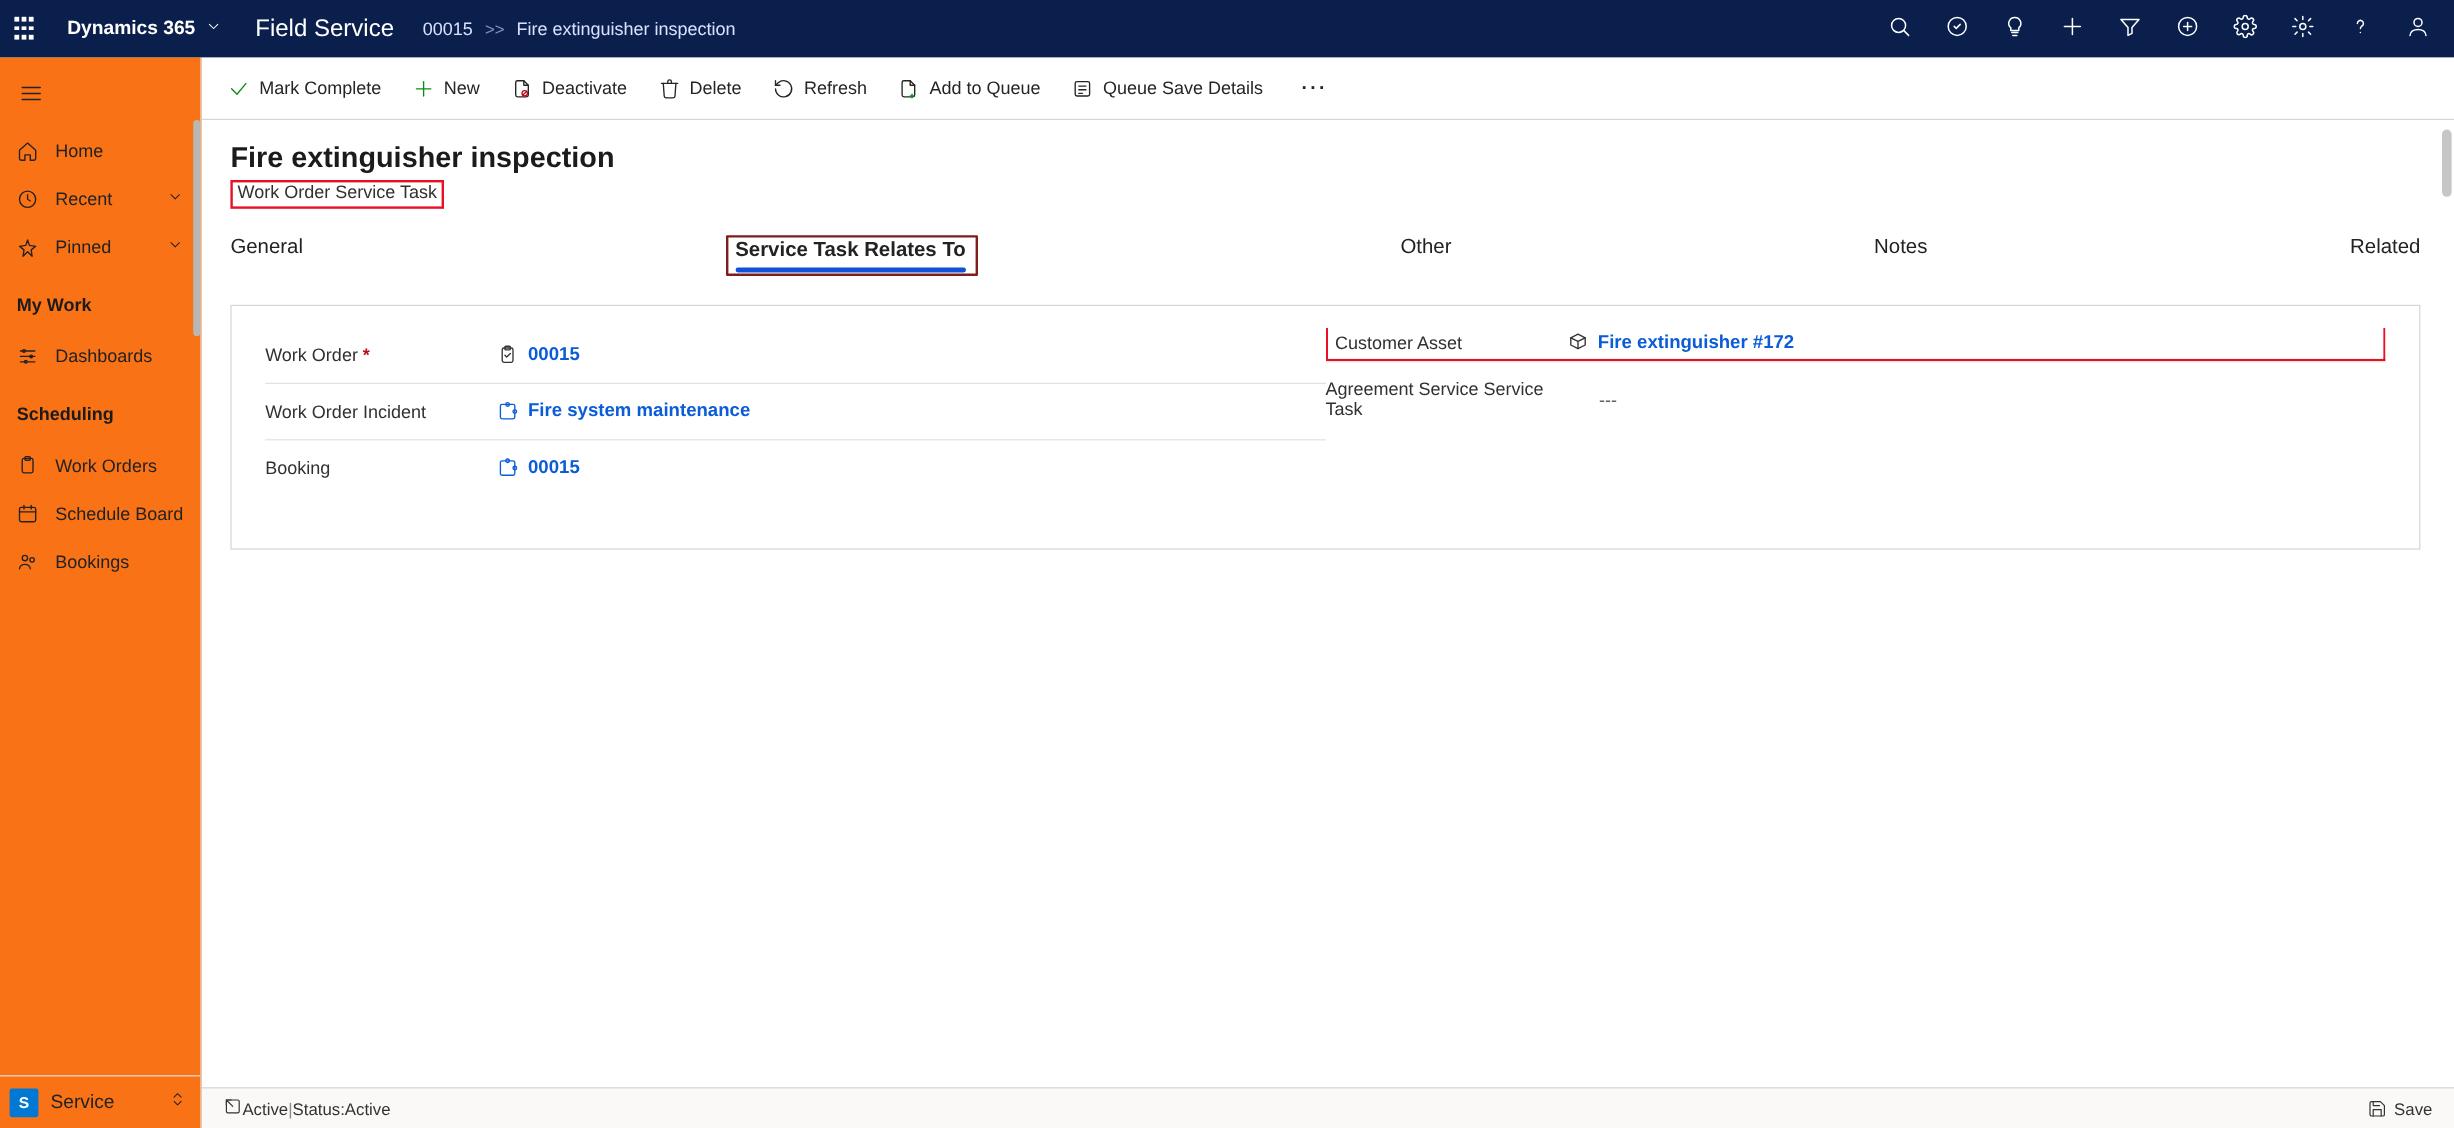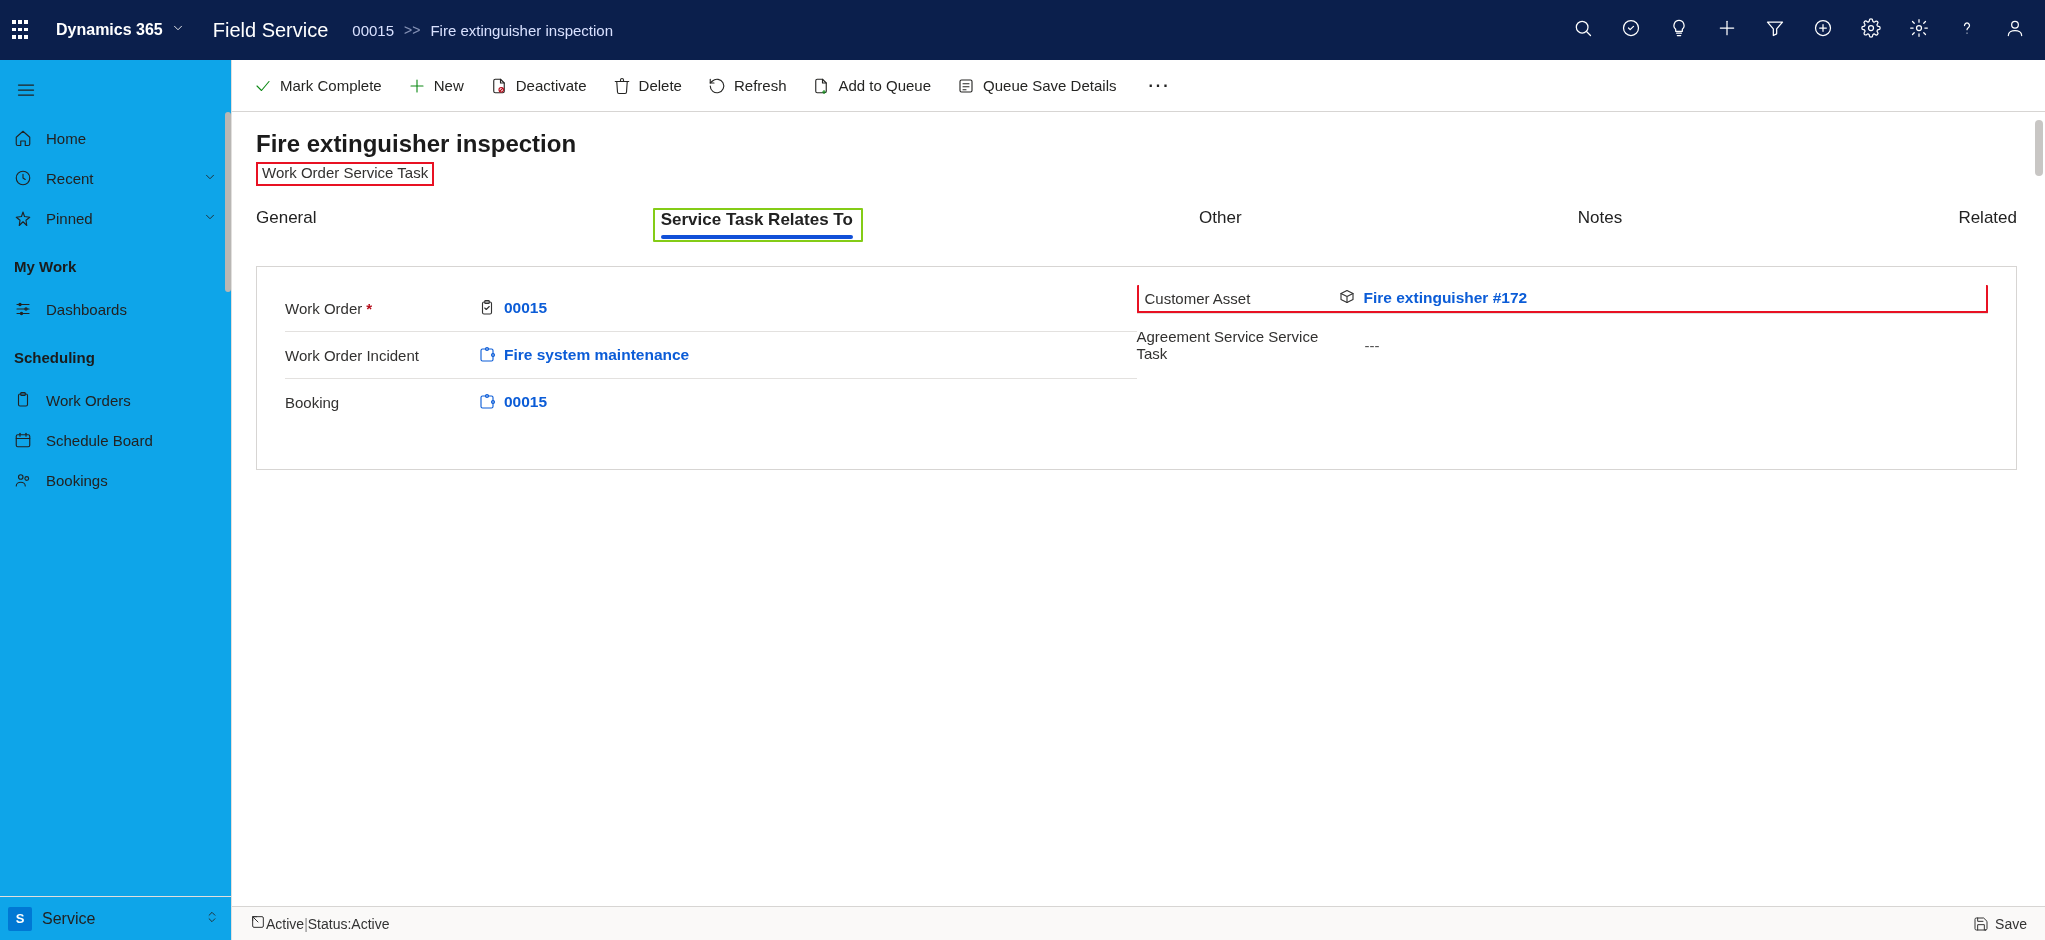--- a/index.html
+++ b/index.html
@@ -1,35 +1,35 @@
 <!DOCTYPE html>
 <html><head>
 <meta charset="utf-8">
 <style>
   * { box-sizing: border-box; margin: 0; padding: 0; }
   html, body { height: 100%; font-family: "Segoe UI", Arial, sans-serif; background: #fff; color: #222; }
   body { display: flex; flex-direction: column; }
 
   
-  .topbar { height: 60px; background: #0b1f4c; color: #fff; display: flex; align-items: center; padding: 0 12px; }
+  .topbar { height: 48px; background: #0b1f4c; color: #fff; display: flex; align-items: center; padding: 0 12px; }
   .topbar .waffle { width: 20px; height: 20px; margin-right: 24px; display: flex; flex-wrap: wrap; gap: 2.5px; cursor: pointer; }
   .topbar .waffle span { width: 3.5px; height: 3.5px; background: #fff; display: inline-block; }
   .topbar .brand { font-size: 16px; font-weight: 600; margin-right: 8px; }
   .topbar .chev-down { margin-right: 28px; }
   .topbar .app-name { font-size: 20px; font-weight: 400; margin-right: 24px; }
   .breadcrumb { display: flex; align-items: center; gap: 10px; font-size: 15px; color: #d9e1ff; }
   .breadcrumb .sep { opacity: .6; font-size: 14px; }
   .top-icons { margin-left: auto; display: flex; align-items: center; gap: 28px; padding-right: 8px; }
   .top-icons svg { width: 20px; height: 20px; stroke:#fff; }
 
   
   .main { flex: 1; display: flex; min-height: 0; }
 
   
-  .sidebar { width: 232px; background: #0ea5e9; border-right: 1px solid #e1dfdd; display: flex; flex-direction: column; overflow-y: auto; position: relative; }
+  .sidebar { width: 168px; background: #f97316; border-right: 1px solid #e1dfdd; display: flex; flex-direction: column; overflow-y: auto; position: relative; }
   .sidebar-top { padding: 12px 6px 4px 8px; }
   .hamburger { width: 36px; height: 36px; display: flex; align-items: center; justify-content: center; cursor: pointer; }
   .nav-sec { padding: 6px 0; }
   .nav-item { display: flex; align-items: center; height: 40px; padding: 0 14px; font-size: 15px; cursor: pointer; gap: 14px; }
   .nav-item .chev { margin-left: auto; }
   .nav-head { font-weight: 600; font-size: 15px; padding: 14px 14px 8px; color: #1b1b1b; }
   .scroll-indicator { position: absolute; right: 0; top: 52px; width: 6px; height: 180px; background: #b9b7b4; border-radius: 3px; }
 
   .area-switch { margin-top: auto; display: flex; align-items: center; height: 44px; border-top: 1px solid #e1dfdd; padding: 0 6px 0 8px; gap: 10px; }
   .area-badge { width: 24px; height: 24px; background: #0078d4; color: #fff; font-size: 13px; font-weight: 600; display: flex; align-items: center; justify-content: center; border-radius: 2px; }
@@ -47,21 +47,21 @@
   
   .page { flex: 1; overflow: auto; padding: 18px 28px 10px 24px; position: relative; }
   .page-title { font-size: 24px; font-weight: 600; color: #1b1b1b; margin-bottom: 2px; }
   .subtitle-wrap { display: inline-block; border: 2px solid #e81123; padding: 0 4px 2px 4px; margin-top: 2px; }
   .subtitle { font-size: 15px; color: #323130; }
 
   .tabs { display: flex; gap: 28px; margin-top: 22px; align-items: flex-start; justify-content: space-between; }
   .tab { font-size: 17px; color: #222; padding-bottom: 8px; cursor: pointer; position: relative; }
   .tab.active { font-weight: 600; }
   .tab.active::after { content: ""; position: absolute; left: 0; right:0; bottom: -2px; height: 4px; background: #1150d8; border-radius: 2px; }
-  .tab-box { border: 2px solid #84cc16; padding: 0 8px 10px 6px; border-radius: 1px; }
+  .tab-box { border: 2px solid #7f1d1d; padding: 0 8px 10px 6px; border-radius: 1px; }
 
   .form-card { border: 1px solid #d7d5d3; margin-top: 24px; padding: 18px 28px 44px 28px; display: flex; }
   .col { flex: 1; }
   .row { display: flex; align-items: center; gap: 18px; padding: 14px 0; border-top: 1px solid #e3e1df; }
   .row:first-child { border-top: none; }
   .row .label { width: 175px; font-size: 15px; color: #323130; display:flex; align-items:center; }
   .req { color: #b50e1c; margin-left: 4px; font-weight:600; }
   .val { display: flex; align-items: center; gap: 8px; font-size: 15.5px; font-weight: 600; color: #0b5cd7; cursor: pointer; }
   .val-plain { font-size: 15px; color: #555; }
   .val svg { width: 18px; height: 18px; stroke: #0b5cd7; }

